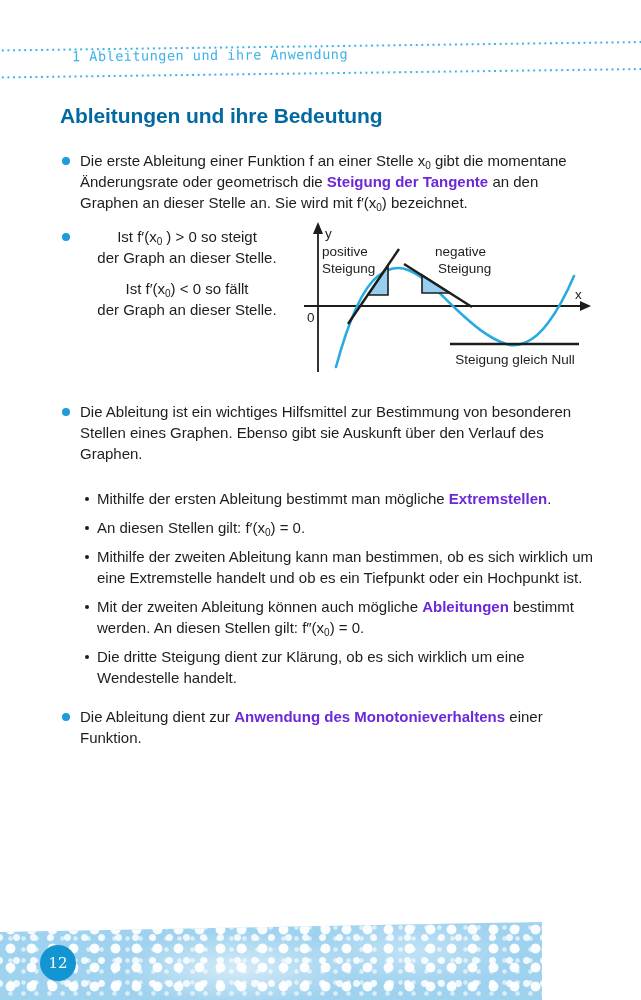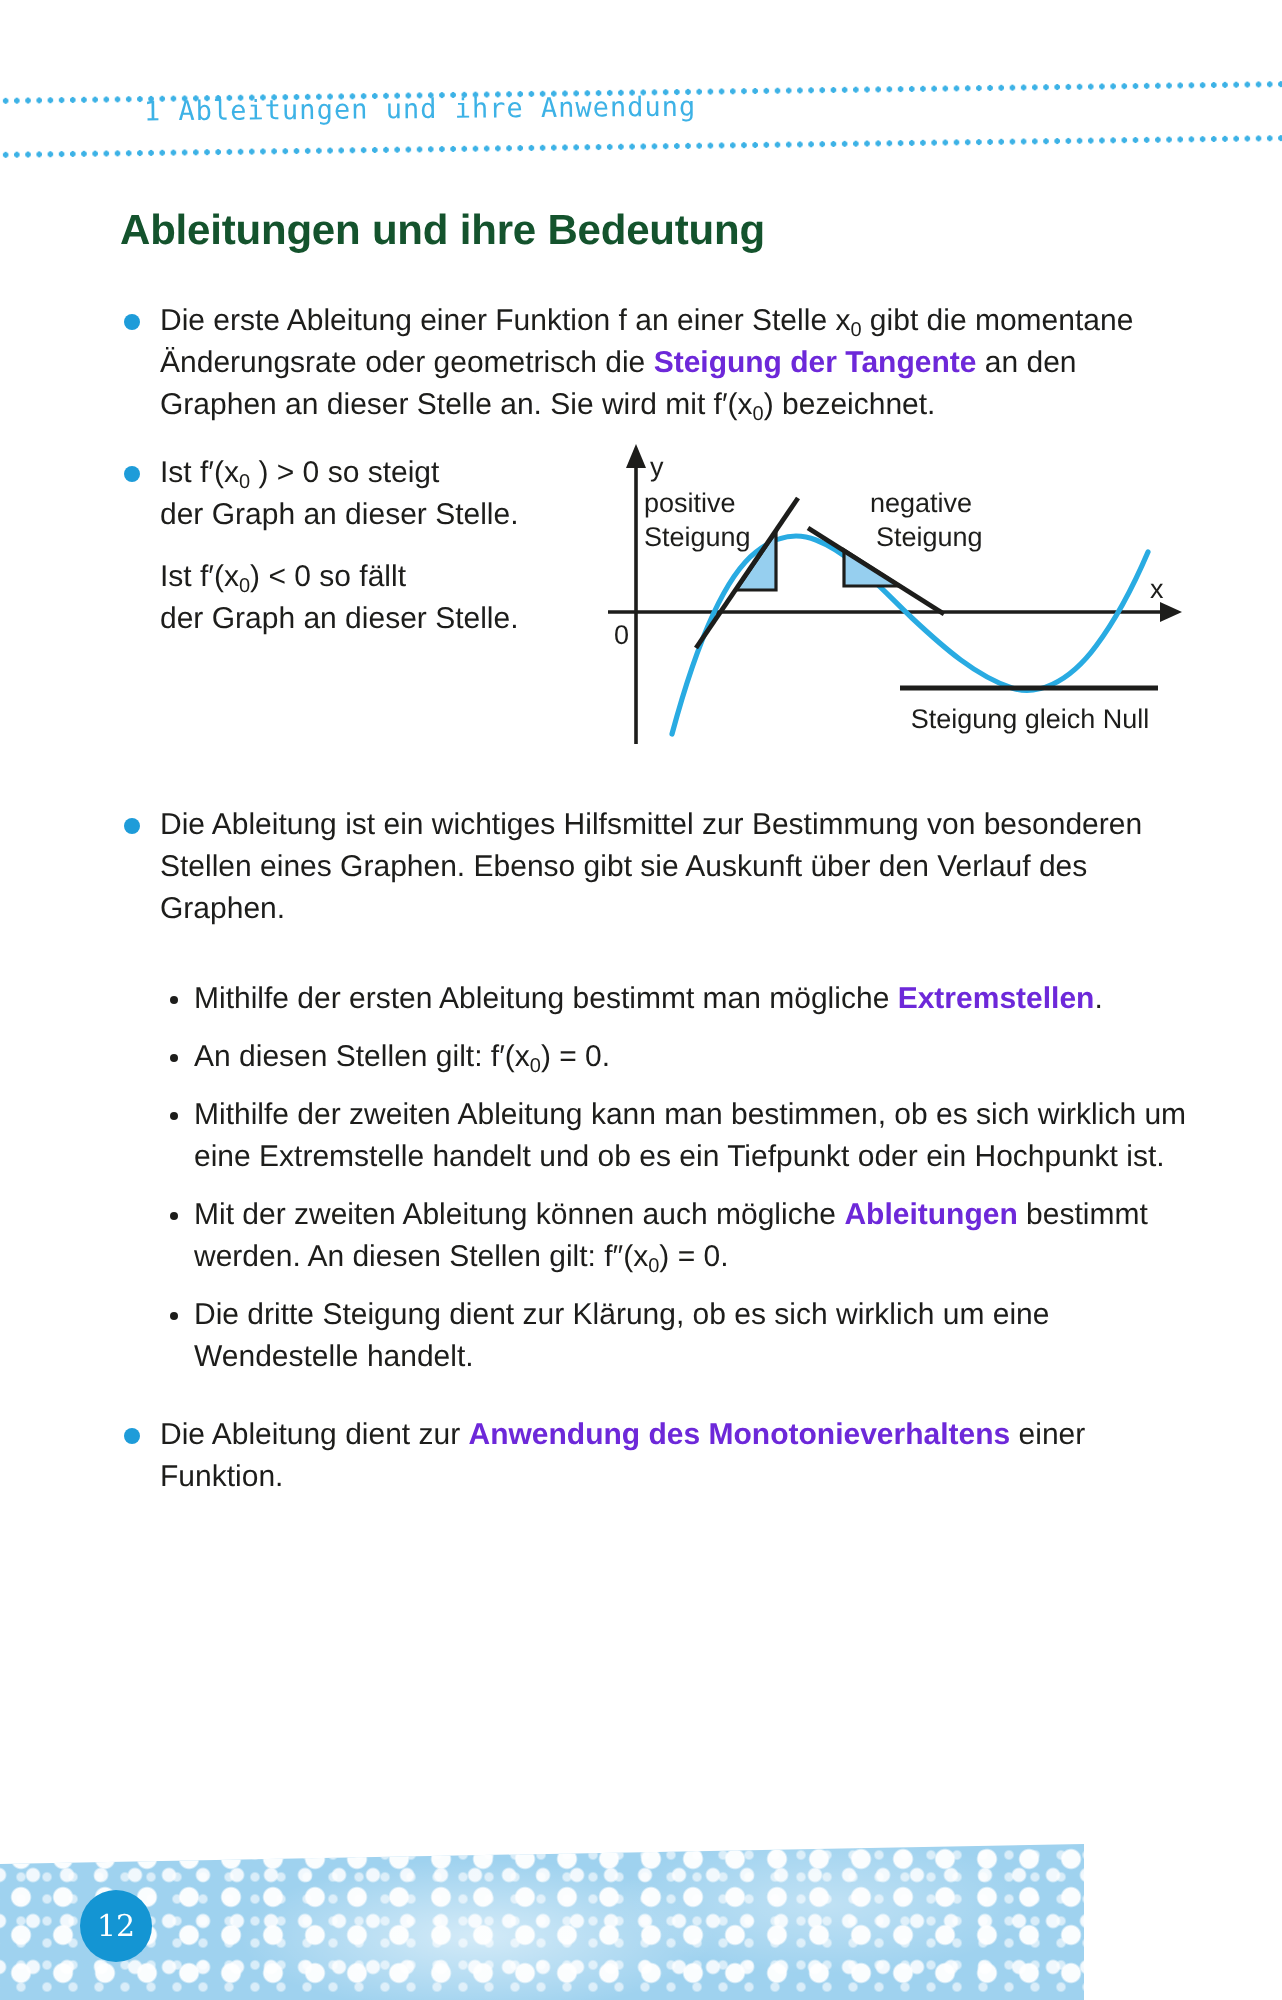--- a/index.html
+++ b/index.html
@@ -24,34 +24,34 @@
   .dotline.bottom { top:71px; }
   .chapter-label {
     position:absolute; top:47px; left:60px;
     font-family:"DejaVu Sans Mono", monospace;
     font-size:13.5px; letter-spacing:0.5px; color:#3db2e6;
     transform:rotate(-0.5deg);
   }
 
   
   .content { position:absolute; top:104px; left:60px; width:537px; }
-  .page-title { font-size:21px; font-weight:bold; color:#14532d; letter-spacing:-0.1px; }
+  .page-title { font-size:21px; font-weight:bold; color:#0369a1; letter-spacing:-0.1px; }
 
   .main-list { list-style:none; margin-top:22px; }
   .main-list > li { position:relative; padding-left:20px; font-size:15px; line-height:21px; }
   .main-list > li + li { margin-top:13px; }
   .main-list > li > .bullet {
     position:absolute; left:2px; top:7px; width:8px; height:8px;
     border-radius:50%; background:#1e9cd9;
   }
   b { font-weight:bold; color:#6d28d9; }
   sub { font-size:10px; line-height:0; vertical-align:-3px; }
 
   
-  .slope-row { display:flex; align-items:flex-start; }
+  .slope-row { display:flex; align-items:flex-start;text-align:center; }
   .slope-text { width:214px; flex:none; }
   .slope-text .ln { display:block; }
   .slope-text .gap { margin-top:10px; }
   .figure { flex:none; margin-left:8px; margin-top:-6px; }
 
   
   .sub-list { list-style:none; margin-top:24px; }
   .sub-list > li { position:relative; padding-left:17px; margin-top:8px; }
   .sub-list > li::before {
     content:""; position:absolute; left:5px; top:9px;

